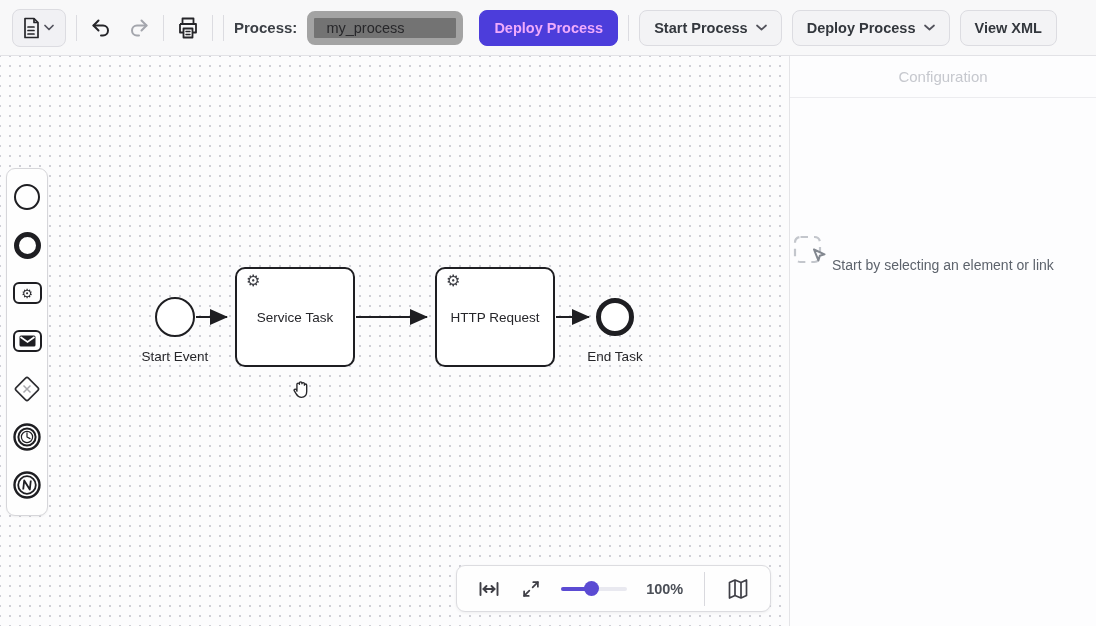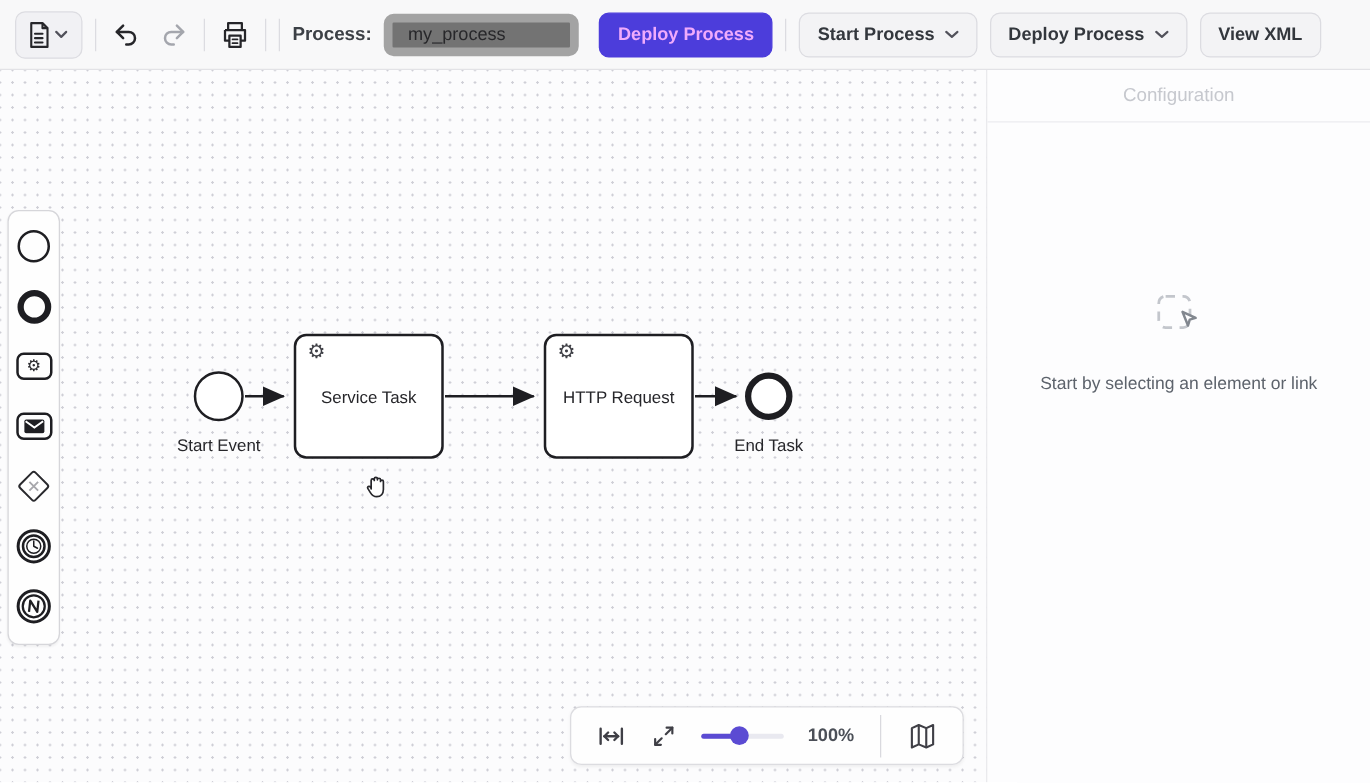--- a/index.html
+++ b/index.html
@@ -72,21 +72,21 @@
   .slider .fill { position:absolute; left:0; width:45%; height:4px; border-radius:2px; background:#5b4bd3; }
   .slider .thumb { position:absolute; left:calc(45% - 7px); width:15px; height:15px;
     border-radius:50%; background:#5b4bd3; }
   .zoom-label { font-size:14.5px; font-weight:700; color:#4b4f57; width:42px; text-align:right; }
   .ctrl-div { width:1px; height:34px; background:#d9d9de; margin:0 2px; }
 
   
   .config { position:absolute; top:56px; left:790px; width:306px; height:570px; background:#fdfdfe; }
   .config-header { height:42px; display:flex; align-items:center; justify-content:center;
     font-size:15px; font-weight:400; color:#c6c8ce; border-bottom:1px solid #ececef; }
-  .config-body { display:flex; flex-direction:column; align-items:center; padding-top:134px;justify-content:center; }
+  .config-body { display:flex; flex-direction:row; align-items:center; padding-top:134px; }
   .config-placeholder-text { margin-top:24px; font-size:14px; color:#5d636c; text-align:center; }
 
   svg { display:block; }
 </style>
 </head>
 <body>
 
 <div class="app">
 
   <header class="toolbar">

